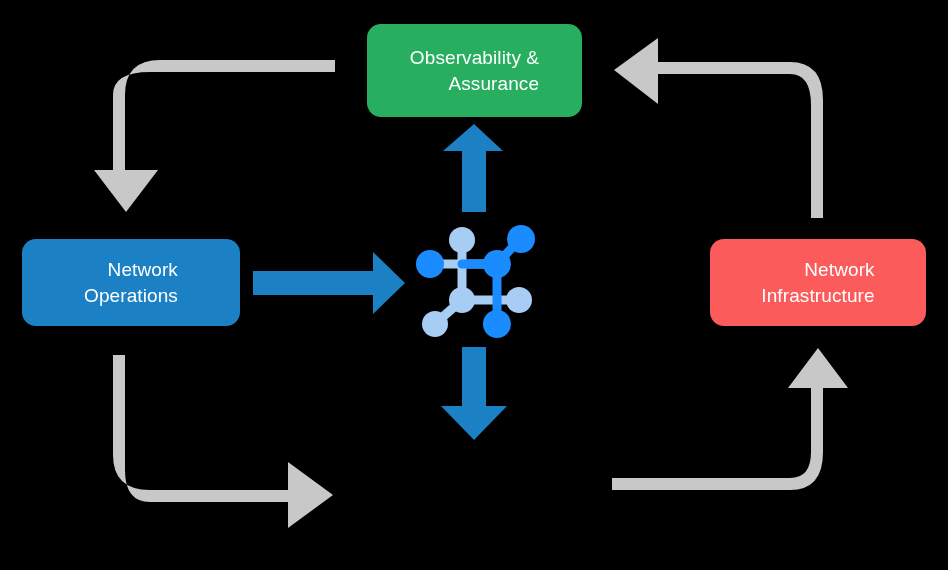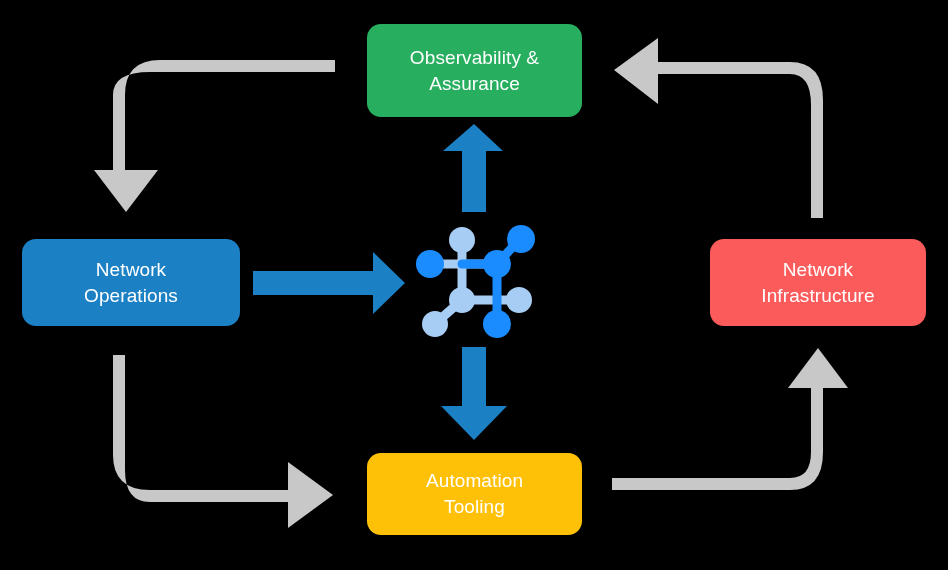--- a/index.html
+++ b/index.html
@@ -14,21 +14,21 @@
     background: #000000;
     overflow: hidden;
     font-family: "Liberation Sans", sans-serif;
   }
   .node-box {
     position: absolute;
     border-radius: 14px;
     display: flex;
     align-items: center;
     justify-content: center;
-    text-align: center;
+    text-align: right;
     color: #ffffff;
     font-size: 19px;
     line-height: 1.35;
     font-weight: 400;
     letter-spacing: 0.1px;
     box-sizing: border-box;
     padding: 6px 10px;
     user-select: none;
   }
   .node-label { white-space: pre-line; }
@@ -176,18 +176,14 @@
   <div class="node-box" id="box-operations">
     <span class="node-label">Network
 Operations</span>
   </div>
 
   <div class="node-box" id="box-infrastructure">
     <span class="node-label">Network
 Infrastructure</span>
   </div>
 
-  <div class="node-box" id="box-automation">
-    <span class="node-label">Automation
-Tooling</span>
-  </div>
 
 </div>
 
 </body></html>

